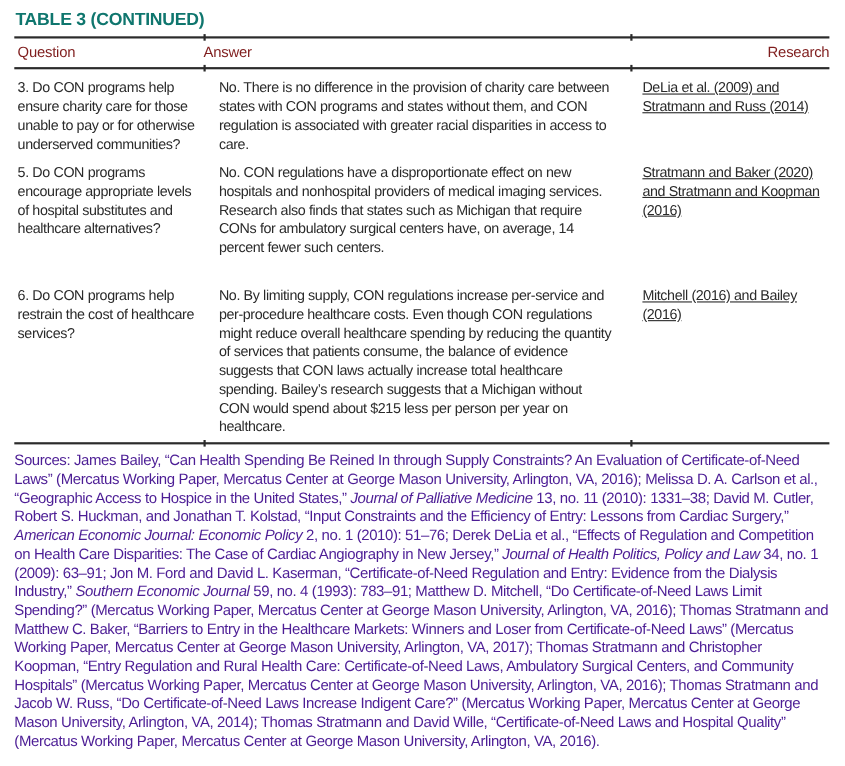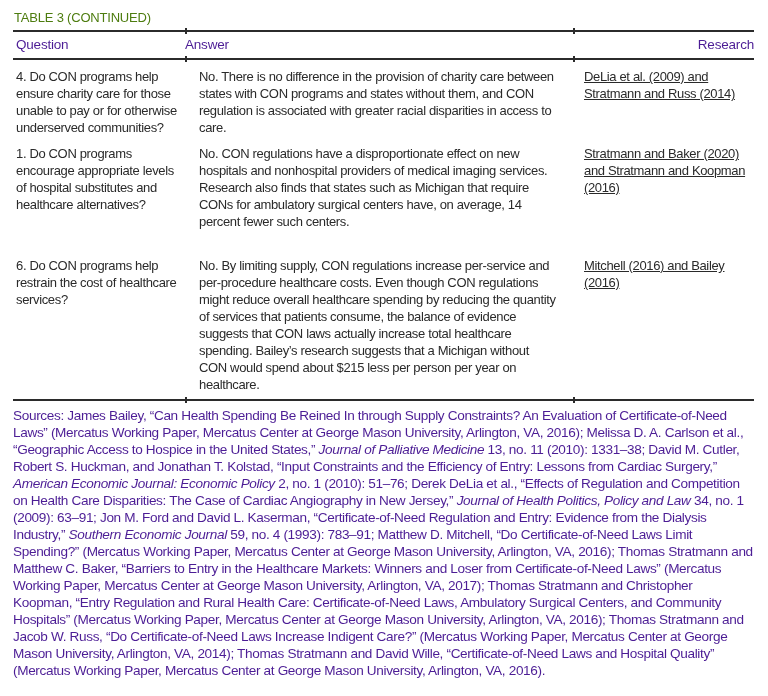--- a/index.html
+++ b/index.html
@@ -4,35 +4,35 @@
 <style>
   html,body{margin:0;padding:0;background:#ffffff;}
   body{
     width:768px;height:696px;overflow:hidden;
     font-family:"Liberation Sans",sans-serif;
     color:#231f20;
     -webkit-font-smoothing:antialiased;
   }
   .page{padding:8px 14px 0 13px;}
   .table-title{
-    font-size:13px;font-weight:400;letter-spacing:-0.2px;
-    margin:2px 0 5px 1px;color:#4d7c0f;
+    font-size:16px;font-weight:700;letter-spacing:-0.2px;
+    margin:2px 0 5px 1px;color:#0f766e;
   }
   .rule{position:relative;background:#2b2b2b;width:741px;}
   .rule.r-top{height:2px;}
   .rule.r-head{height:2px;}
   .rule.r-bottom{height:1.5px;}
   .tick{position:absolute;width:1.5px;height:6px;top:-2px;background:#2b2b2b;}
   .tick.t1{left:172px;}
   .tick.t2{left:560px;}
 
   .thead{
     display:grid;grid-template-columns:172px 388px 1fr;
     width:741px;padding:5px 0 6px 0;align-items:center;
-    font-size:13.5px;letter-spacing:-0.2px;color:#4c1d95;
+    font-size:13.5px;letter-spacing:-0.2px;color:#7f1d1d;
   }
   .th-q{padding-left:3px;text-align:left;}
   .th-a{text-align:left;}
   .th-r{text-align:right;}
 
   .tbody{width:741px;}
   .tr{
     display:grid;grid-template-columns:172px 388px 1fr;
     margin-top:9px;
     font-size:13px;line-height:17px;letter-spacing:-0.35px;color:#2a2a2a;
@@ -68,26 +68,26 @@
     <div class="th-r">Research</div>
   </div>
 
   <div class="rule r-head">
     <span class="tick t1"></span>
     <span class="tick t2"></span>
   </div>
 
   <div class="tbody" id="tbody">
       <div class="tr">
-        <div class="cell-q">4. Do CON programs help ensure charity care for those unable to pay or for otherwise underserved communities?</div>
+        <div class="cell-q">3. Do CON programs help ensure charity care for those unable to pay or for otherwise underserved communities?</div>
         <div class="cell-a">No. There is no difference in the provision of charity care between states with CON programs and states without them, and CON regulation is associated with greater racial disparities in access to care.</div>
         <div class="cell-r">DeLia et al. (2009) and Stratmann and Russ (2014)</div>
       </div>
       <div class="tr">
-        <div class="cell-q">1. Do CON programs encourage appropriate levels of hospital substitutes and healthcare alternatives?</div>
+        <div class="cell-q">5. Do CON programs encourage appropriate levels of hospital substitutes and healthcare alternatives?</div>
         <div class="cell-a">No. CON regulations have a disproportionate effect on new hospitals and nonhospital providers of medical imaging services. Research also finds that states such as Michigan that require CONs for ambulatory surgical centers have, on average, 14 percent fewer such centers.</div>
         <div class="cell-r">Stratmann and Baker (2020) and Stratmann and Koopman (2016)</div>
       </div>
       <div class="tr">
         <div class="cell-q">6. Do CON programs help restrain the cost of healthcare services?</div>
         <div class="cell-a">No. By limiting supply, CON regulations increase per-service and per-procedure healthcare costs. Even though CON regulations might reduce overall healthcare spending by reducing the quantity of services that patients consume, the balance of evidence suggests that CON laws actually increase total healthcare spending. Bailey’s research suggests that a Michigan without CON would spend about $215 less per person per year on healthcare.</div>
         <div class="cell-r">Mitchell (2016) and Bailey (2016)</div>
       </div>
     </div>
 

